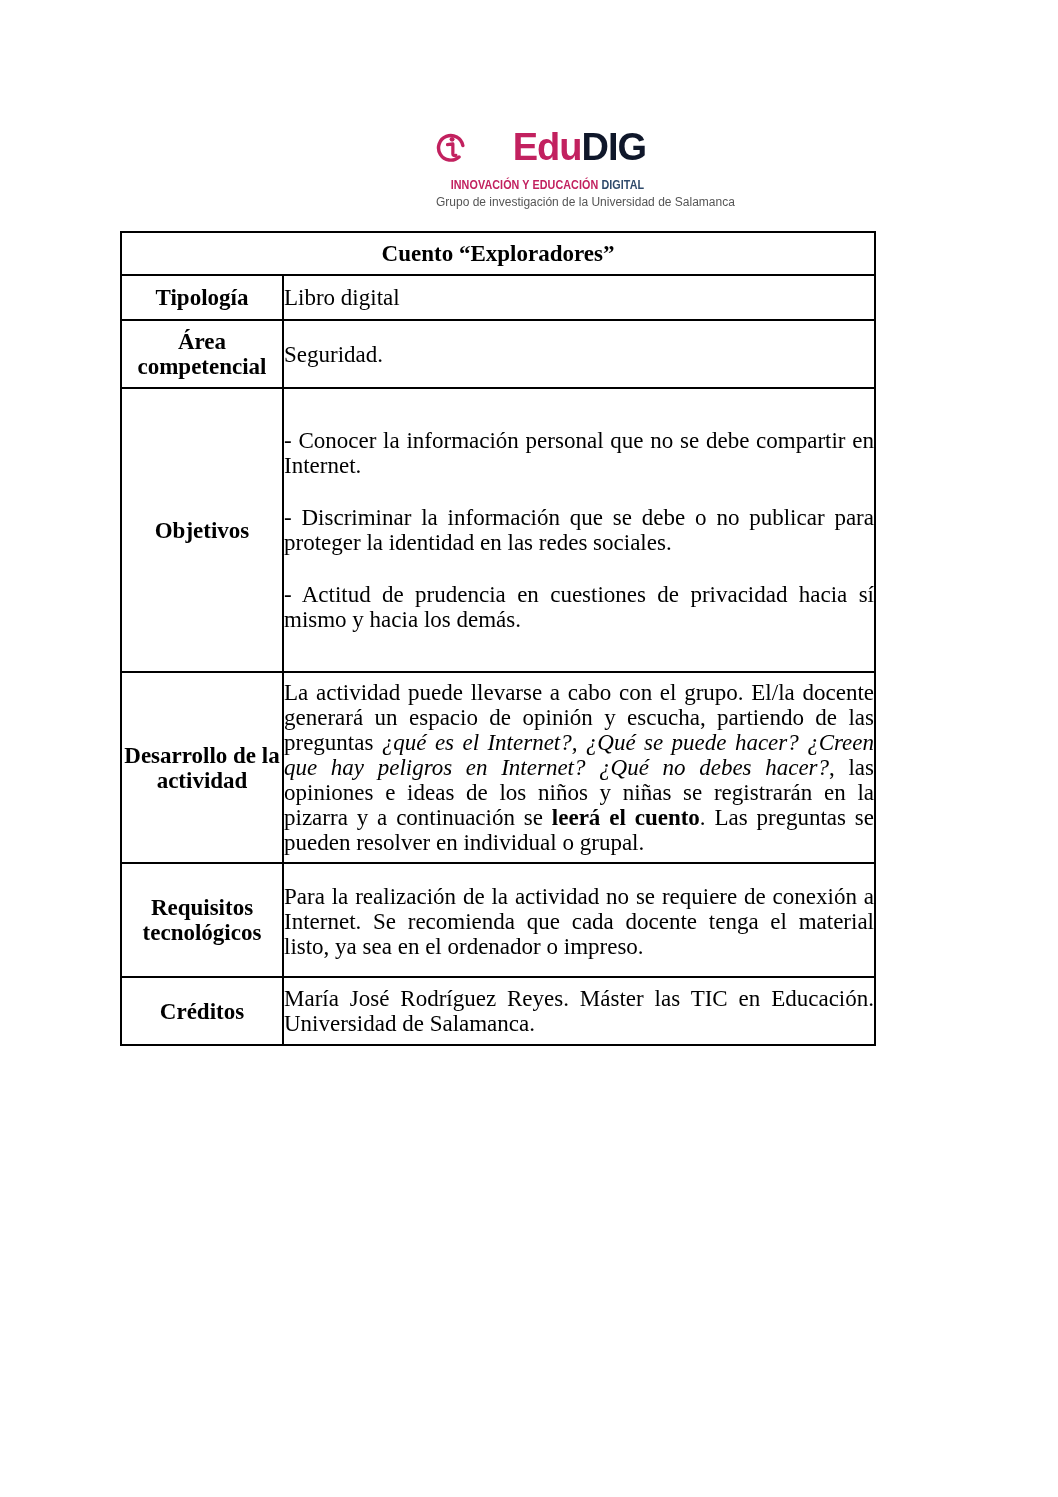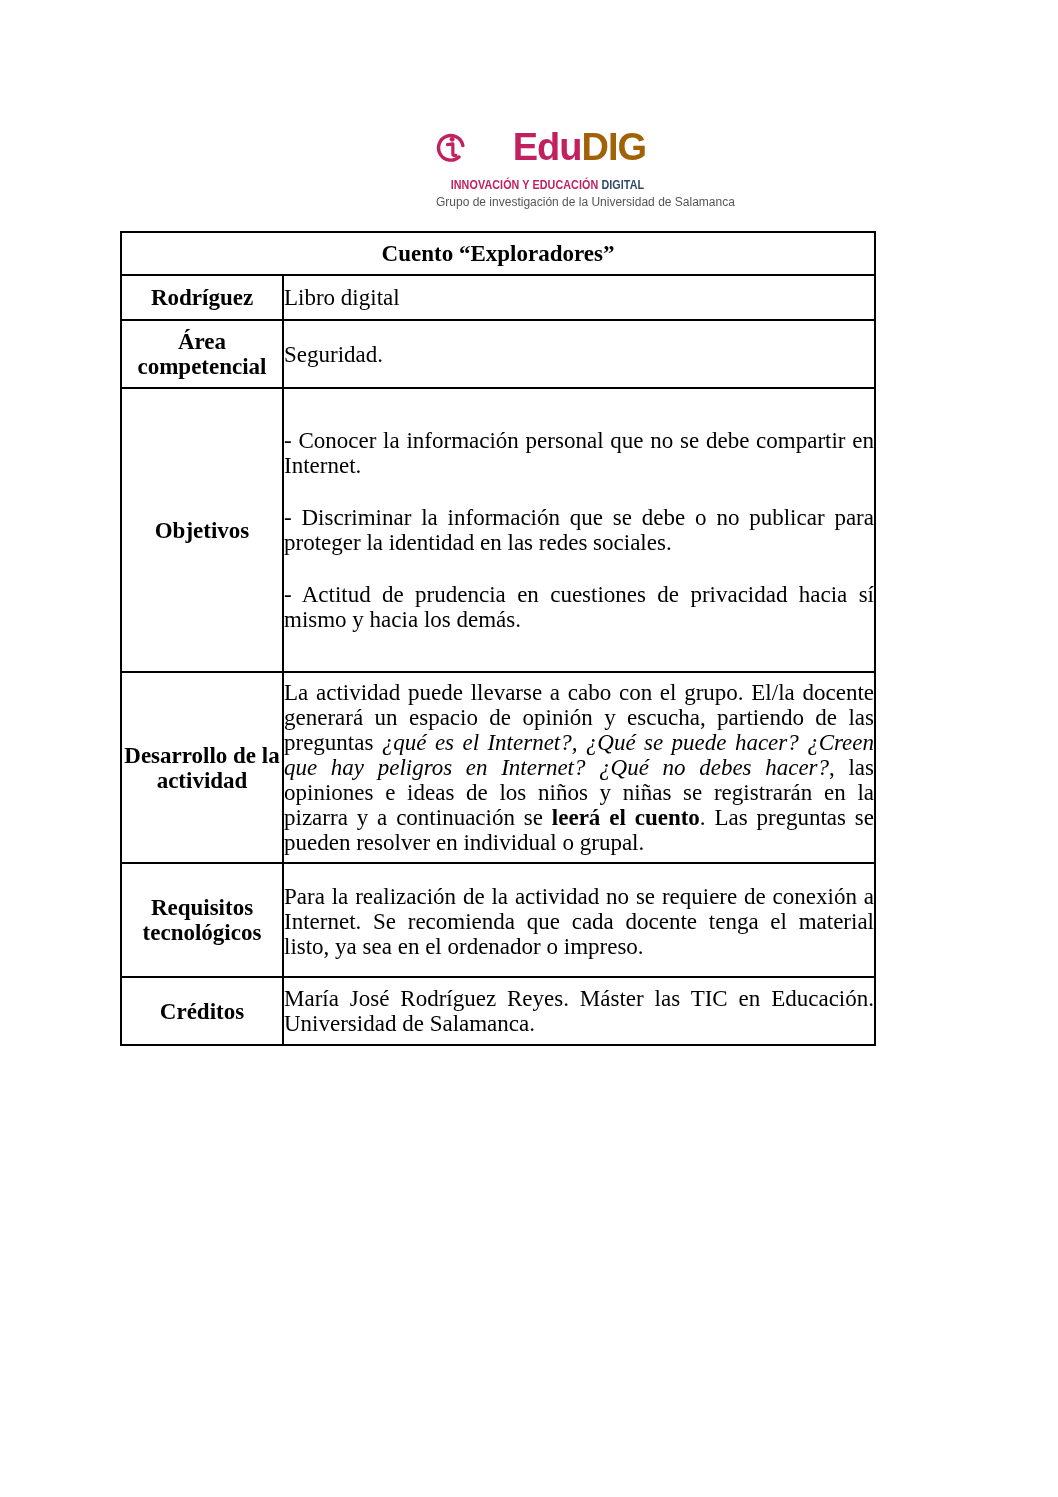--- a/index.html
+++ b/index.html
@@ -2,21 +2,21 @@
 <html><head>
 <meta charset="utf-8">
 <style>
   html, body { margin: 0; padding: 0; background: #ffffff; }
   body { width: 1058px; height: 1497px; position: relative; font-family: "Liberation Serif", "DejaVu Serif", serif; color: #000; }
   .logo { position: absolute; left: 436px; top: 124px; width: 210px; height: 86px; }
   .logo-row { display: flex; align-items: center; justify-content: center; height: 46px; }
   .logo-mark { width: 40px; height: 40px; margin-right: 6px; }
   .logo-word { font-family: "Liberation Sans", "DejaVu Sans", sans-serif; font-weight: bold; font-size: 38px; letter-spacing: -1px; line-height: 1; }
   .edu { color: #c2215f; margin-left: 40px; }
-  .dig { color: #a16207; }
+  .dig { color: #0f172a; }
   .logo-sub { text-align: center; font-family: "Liberation Sans", "DejaVu Sans", sans-serif; font-weight: bold; font-size: 12.5px; margin-top: 8px; letter-spacing: 0.1px; transform: scaleX(0.86); transform-origin: center; white-space: nowrap; }
   .logo-sub .pink { color: #c2215f; }
   .logo-sub .blue { color: #2f4a6b; }
   .logo-tag { text-align: center; font-family: "Liberation Sans", "DejaVu Sans", sans-serif; font-size: 12px; color: #555; margin-top: 3px; white-space: nowrap; }
 
   table.sheet { position: absolute; left: 120px; top: 231px; width: 756px; border-collapse: collapse; }
   table.sheet td { border: 2.5px solid #000; font-size: 23px; line-height: 25px; vertical-align: middle; padding: 0; }
   td.title { text-align: center; font-weight: bold; height: 41px; }
   td.label { width: 160px; text-align: center; font-weight: bold; }
   td.value { padding: 0 8px 0 7px; text-align: justify; }
@@ -39,21 +39,21 @@
   <div class="logo-sub"><span class="pink">INNOVACIÓN Y EDUCACIÓN</span> <span class="blue">DIGITAL</span></div>
   <div class="logo-tag">Grupo de investigación de la Universidad de Salamanca</div>
 </div>
 
 <table class="sheet">
   <tbody>
       <tr>
     <td class="title" colspan="2">Cuento “Exploradores”</td>
   </tr>
   <tr style="height:45px">
-    <td class="label">Rodríguez</td>
+    <td class="label">Tipología</td>
     <td class="value">Libro digital</td>
   </tr>
   <tr style="height:68px">
     <td class="label">
       <div>Área</div>
       <div>competencial</div>
     </td>
     <td class="value">Seguridad.</td>
   </tr>
   <tr style="height:284px">

